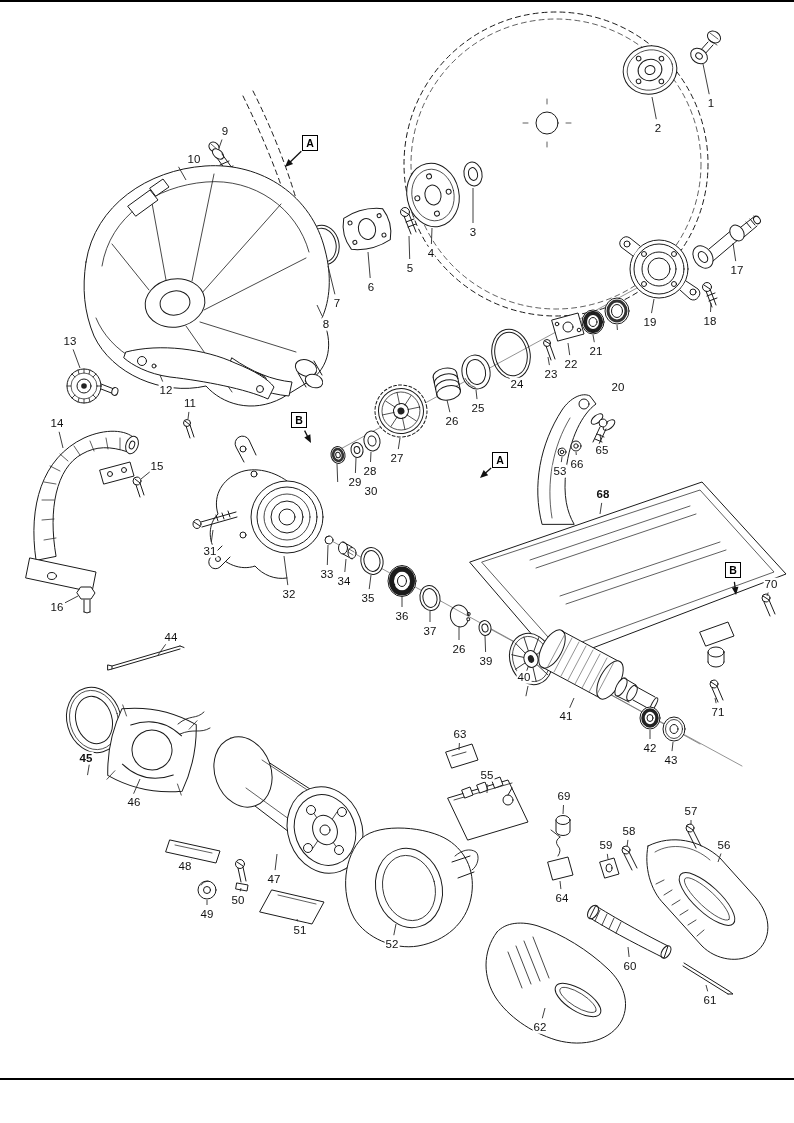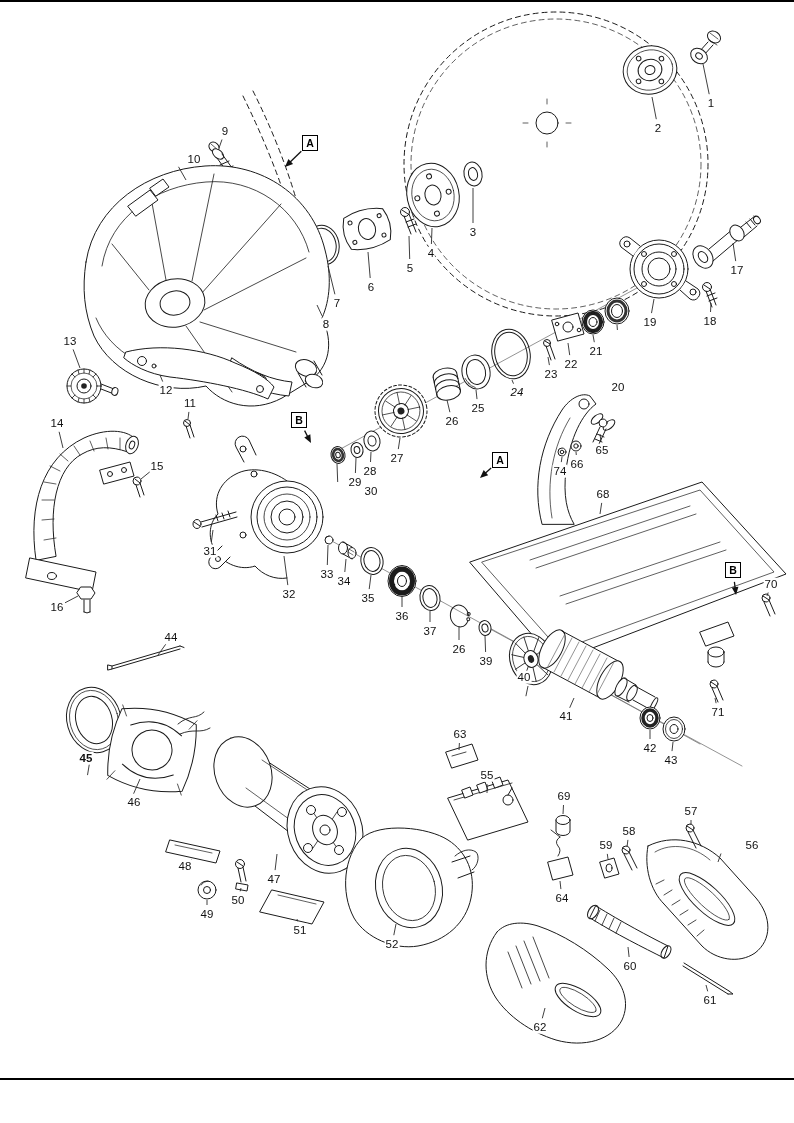--- a/index.html
+++ b/index.html
@@ -607,21 +607,21 @@
       <span class="part-label" style="left: 57px; top: 423px;">14</span>
       <span class="part-label" style="left: 157px; top: 466px;">15</span>
       <span class="part-label" style="left: 57px; top: 607px;">16</span>
       <span class="part-label" style="left: 737px; top: 270px;">17</span>
       <span class="part-label" style="left: 710px; top: 321px;">18</span>
       <span class="part-label" style="left: 650px; top: 322px;">19</span>
       <span class="part-label" style="left: 618px; top: 339px; margin-top: 48px;">20</span>
       <span class="part-label" style="left: 596px; top: 351px;">21</span>
       <span class="part-label" style="left: 571px; top: 364px;">22</span>
       <span class="part-label" style="left: 551px; top: 374px;">23</span>
-      <span class="part-label" style="left: 517px; top: 392px; font-style: italic;">24</span>
+      <span class="part-label" style="left: 517px; top: 384px;">24</span>
       <span class="part-label" style="left: 478px; top: 408px;">25</span>
       <span class="part-label" style="left: 452px; top: 421px;">26</span>
       <span class="part-label" style="left: 397px; top: 458px;">27</span>
       <span class="part-label" style="left: 370px; top: 471px;">28</span>
       <span class="part-label" style="left: 355px; top: 482px;">29</span>
       <span class="part-label" style="left: 338px; top: 491px; margin-left: 33px;">30</span>
       <span class="part-label" style="left: 210px; top: 551px;">31</span>
       <span class="part-label" style="left: 289px; top: 594px;">32</span>
       <span class="part-label" style="left: 327px; top: 574px;">33</span>
       <span class="part-label" style="left: 344px; top: 581px;">34</span>
@@ -637,33 +637,33 @@
       <span class="part-label" style="left: 171px; top: 637px;">44</span>
       <span class="part-label" style="left: 86px; top: 758px; font-weight: bold;">45</span>
       <span class="part-label" style="left: 134px; top: 802px;">46</span>
       <span class="part-label" style="left: 274px; top: 879px;">47</span>
       <span class="part-label" style="left: 185px; top: 866px;">48</span>
       <span class="part-label" style="left: 207px; top: 914px;">49</span>
       <span class="part-label" style="left: 238px; top: 900px;">50</span>
       <span class="part-label" style="left: 300px; top: 930px;">51</span>
       <span class="part-label" style="left: 392px; top: 944px;">52</span>
       <span class="part-label" style="left: 487px; top: 775px;">55</span>
-      <span class="part-label" style="left: 752px; top: 845px;">56</span>
+      <span class="part-label" style="left: 724px; top: 845px;">56</span>
       <span class="part-label" style="left: 691px; top: 811px;">57</span>
       <span class="part-label" style="left: 629px; top: 831px;">58</span>
       <span class="part-label" style="left: 606px; top: 845px;">59</span>
       <span class="part-label" style="left: 630px; top: 966px;">60</span>
       <span class="part-label" style="left: 710px; top: 1000px;">61</span>
       <span class="part-label" style="left: 540px; top: 1027px;">62</span>
       <span class="part-label" style="left: 460px; top: 734px;">63</span>
       <span class="part-label" style="left: 562px; top: 898px;">64</span>
       <span class="part-label" style="left: 602px; top: 450px;">65</span>
       <span class="part-label" style="left: 577px; top: 464px;">66</span>
-      <span class="part-label" style="left: 560px; top: 471px;">74</span>
-      <span class="part-label" style="left: 603px; top: 494px;">68</span>
+      <span class="part-label" style="left: 560px; top: 471px;">53</span>
+      <span class="part-label" style="left: 603px; top: 494px; font-weight: bold;">68</span>
       <span class="part-label" style="left: 564px; top: 796px;">69</span>
       <span class="part-label" style="left: 771px; top: 584px;">70</span>
       <span class="part-label" style="left: 718px; top: 712px;">71</span>
       <span class="marker-box" style="left: 310px; top: 143px;">A</span>
       <span class="marker-box" style="left: 299px; top: 420px;">B</span>
       <span class="marker-box" style="left: 500px; top: 460px;">A</span>
       <span class="marker-box" style="left: 733px; top: 570px;">B</span>
     </div>
 </div>
 

